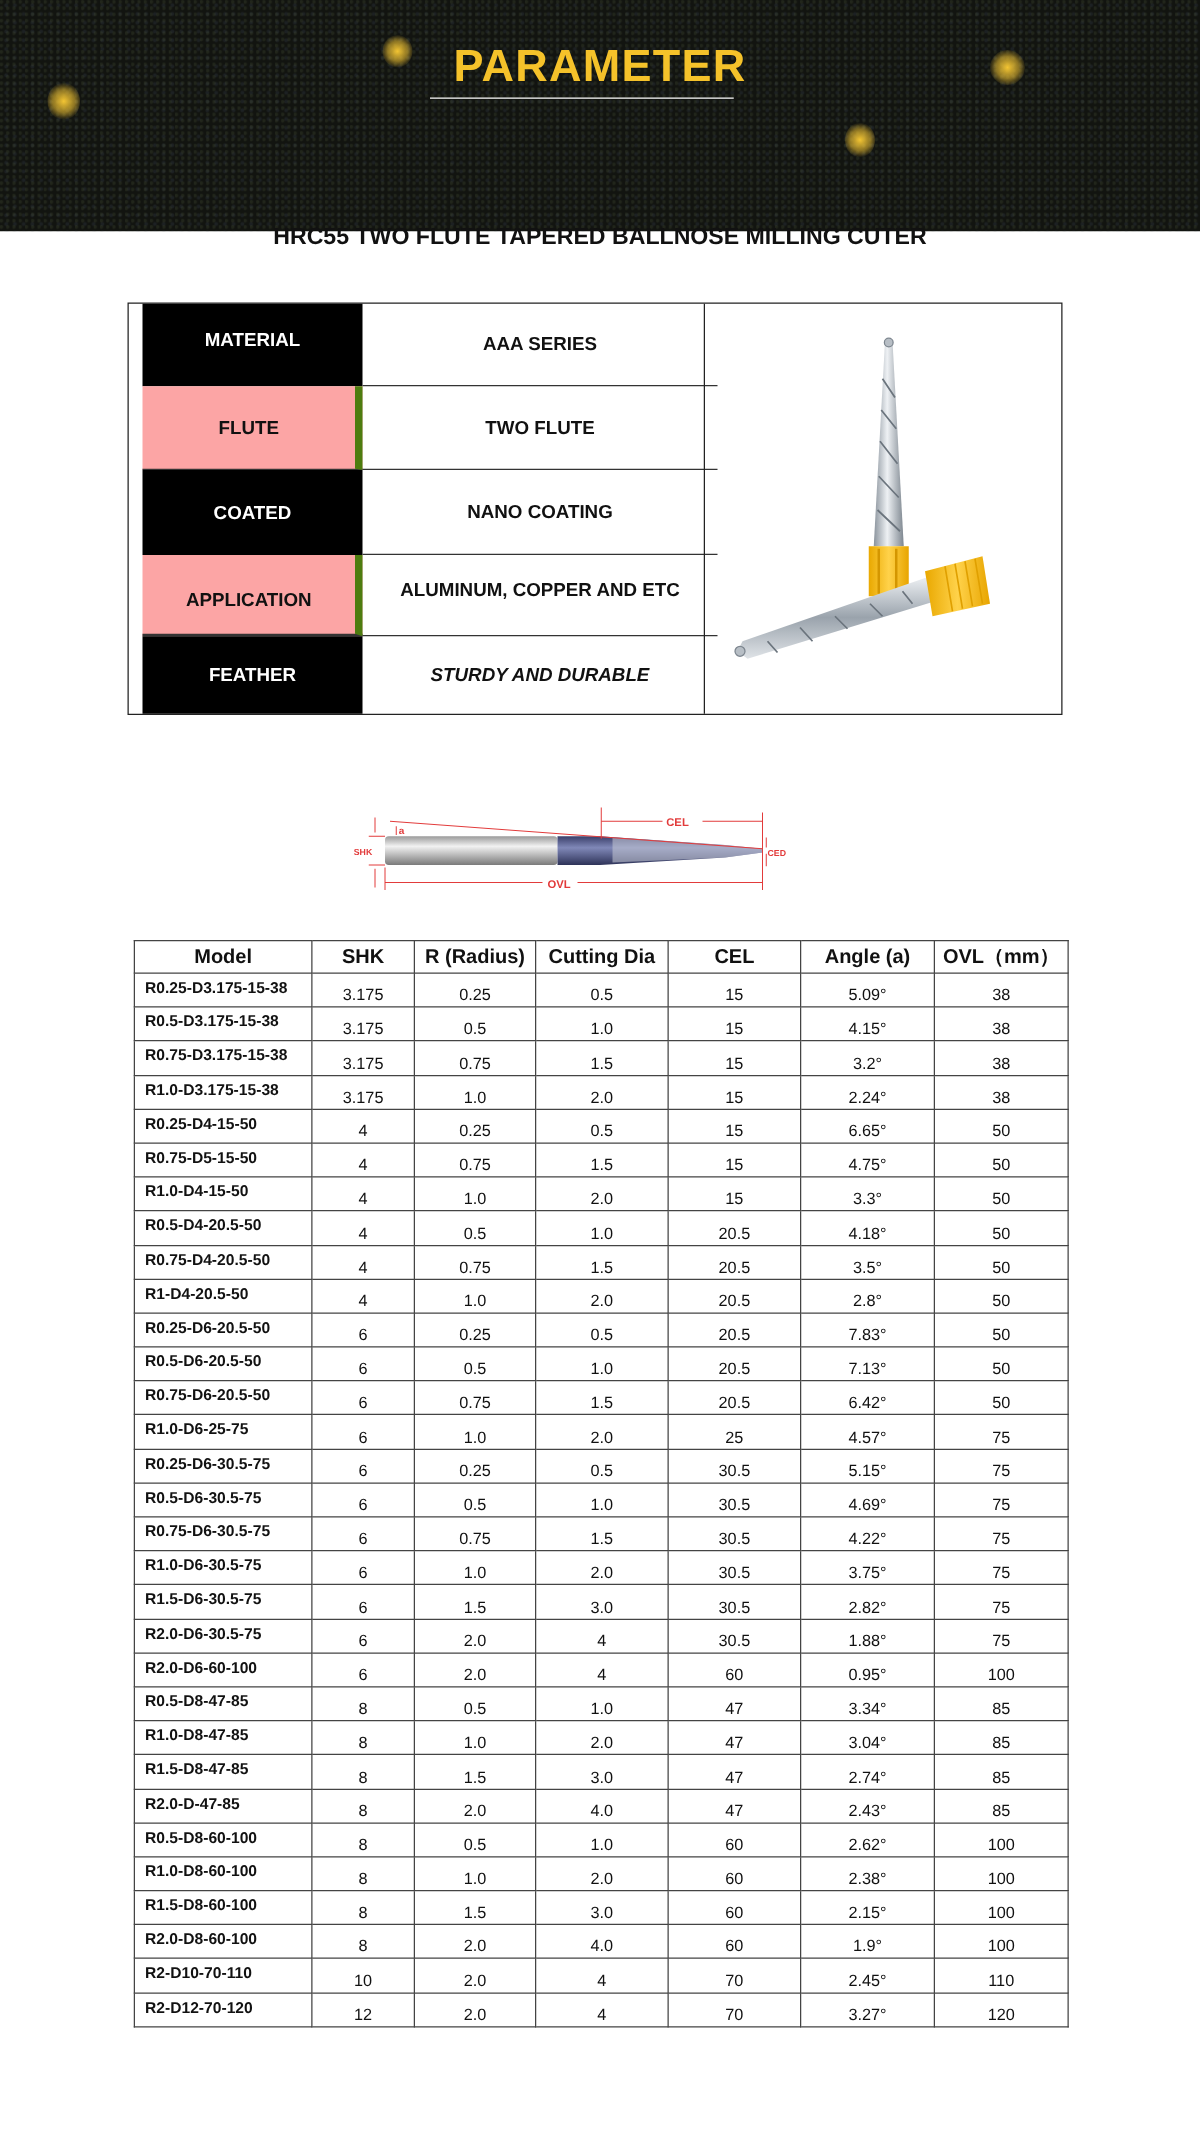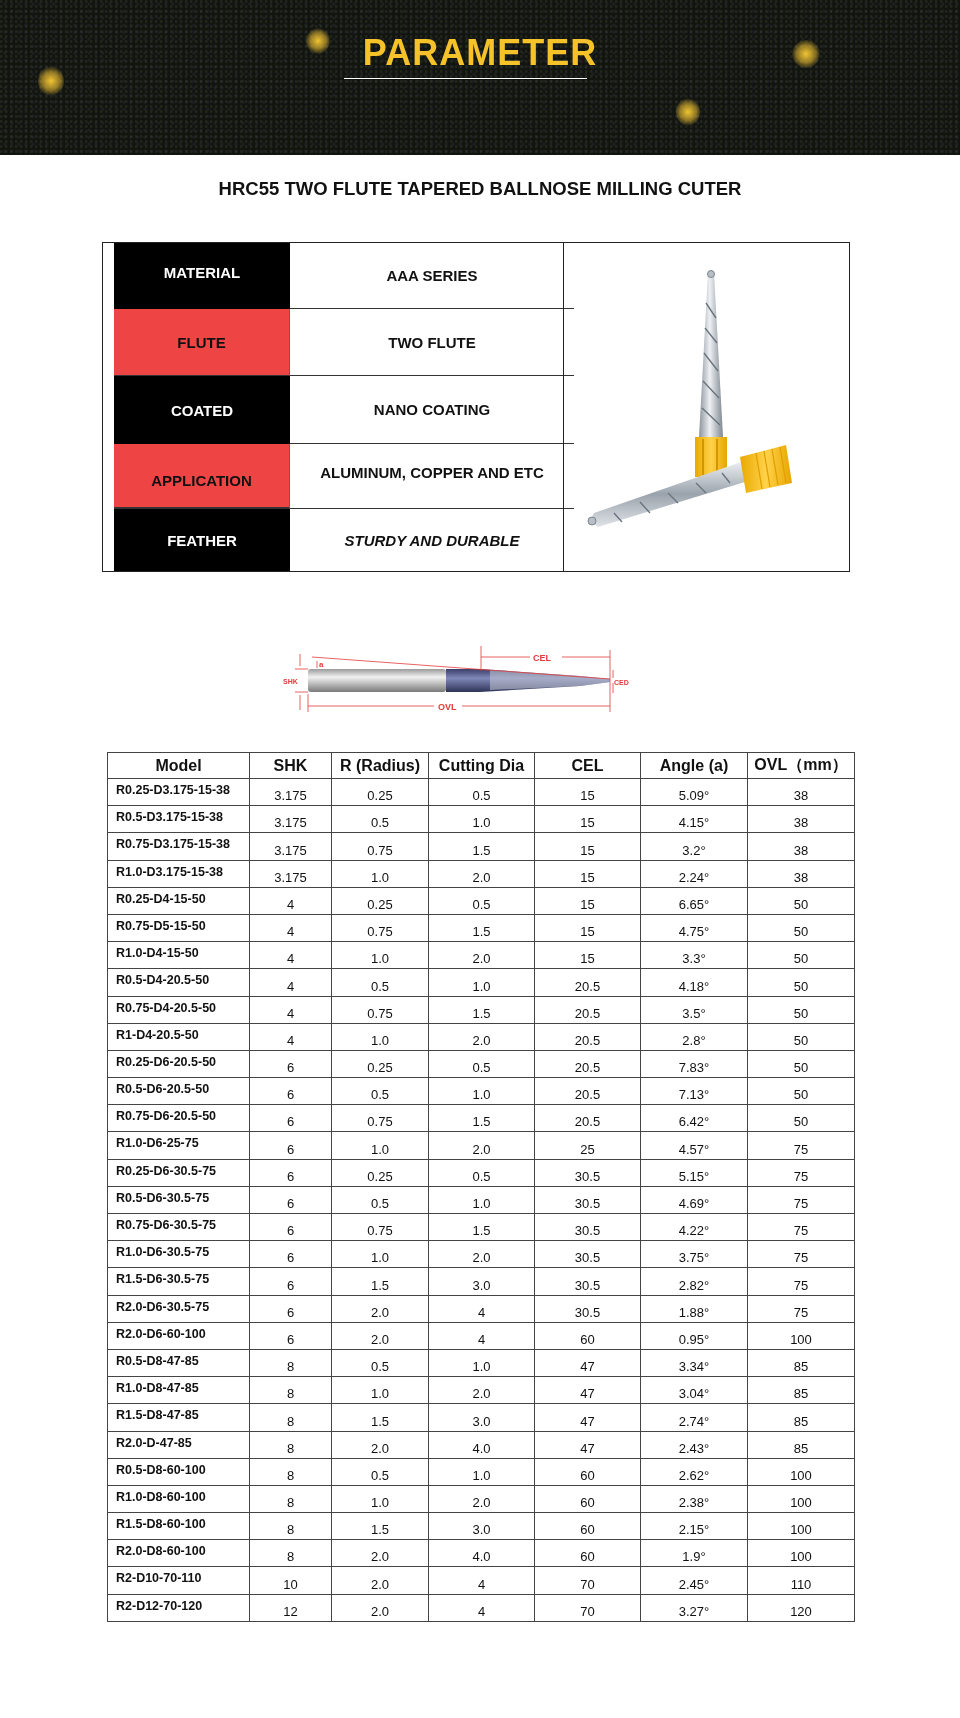--- a/index.html
+++ b/index.html
@@ -1,30 +1,30 @@
 <!DOCTYPE html>
 <html><head>
 <meta charset="utf-8">
 <style>
   html,body{margin:0;padding:0;background:#fff;}
   body{width:960px;height:1718px;position:relative;overflow:hidden;font-family:"Liberation Sans",sans-serif;color:#111;}
-  .banner{position:absolute;left:0;top:0;width:960px;height:155px;background:#121410;
+  .banner{position:absolute;left:0;top:0;width:960px;height:185px;background:#121410;
     background-image:
       radial-gradient(circle at 20% 30%, rgba(80,90,60,.25) 0 1px, transparent 2px),
       radial-gradient(circle at 70% 60%, rgba(60,70,90,.25) 0 1px, transparent 2px);
     background-size:5px 5px,7px 7px;}
   .spark{position:absolute;border-radius:50%;background:radial-gradient(circle,#f2c433 0%,rgba(242,196,51,.55) 45%,rgba(242,196,51,0) 75%);}
   .banner-title{position:absolute;left:0;width:960px;top:32px;text-align:center;font-weight:bold;font-size:36px;letter-spacing:1px;color:#f5c22a;}
   .banner-line{position:absolute;left:344px;top:78px;width:243px;height:1px;background:#fff;}
   .product-title{position:absolute;left:0;width:960px;top:178px;text-align:center;font-weight:bold;font-size:18.5px;color:#111;}
   .spec{position:absolute;left:102px;top:242px;width:748px;height:330px;border:1px solid #222;box-sizing:border-box;}
   .spec-row{position:absolute;left:0;width:460px;display:flex;padding-left:11px;}
   .spec-label{width:176px;display:flex;align-items:center;justify-content:center;font-weight:bold;font-size:15px;box-sizing:border-box;}
   .spec-label.dark{background:#000;color:#fff;}
-  .spec-label.light{background:#ef4444;color:#111;border-right:1px solid #4d7c0f;text-align:right;}
+  .spec-label.light{background:#fca5a5;color:#111;border-right:6px solid #4d7c0f;text-align:right;}
   .spec-value{flex:1;display:flex;align-items:center;justify-content:center;font-weight:bold;font-size:15px;border-bottom:1px solid #333;box-sizing:border-box;}
   .spec-img{position:absolute;left:460px;top:0;width:286px;height:328px;border-left:1px solid #222;}
   .diagram{position:absolute;left:280px;top:636px;width:380px;height:80px;}
   .data-table{position:absolute;left:107px;top:752px;border-collapse:collapse;table-layout:fixed;}
   .data-table th,.data-table td{border:1px solid #444;padding:0;box-sizing:border-box;}
   .data-table th{height:26px;font-size:16px;font-weight:bold;text-align:center;}
   .data-table td{height:27.2px;font-size:13px;text-align:center;vertical-align:bottom;padding-bottom:2px;}
   .data-table td.model{text-align:left;padding-left:8px;font-weight:bold;font-size:12.5px;vertical-align:top;padding-top:4px;}
 </style>
 </head>

